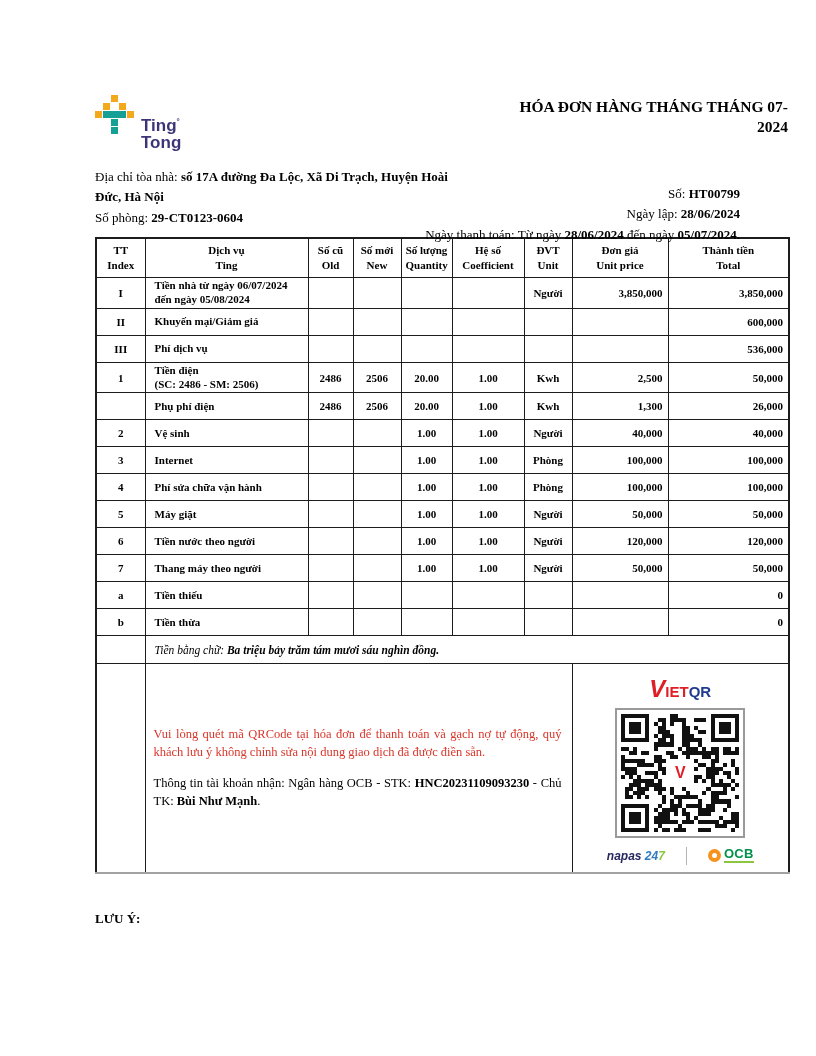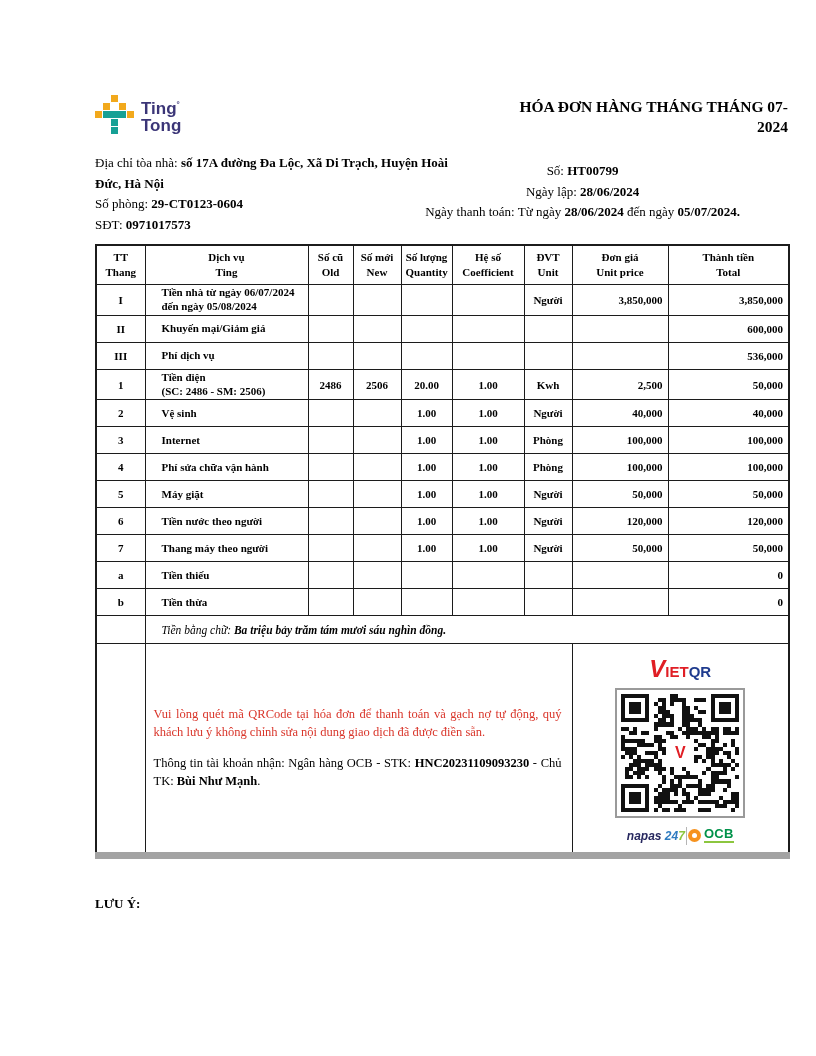--- a/index.html
+++ b/index.html
@@ -8,57 +8,57 @@
   .page{position:relative;width:693px;margin-left:95px;padding-top:93px;}
 
   
   .header{display:flex;justify-content:space-between;align-items:flex-start;}
   .logo{display:flex;gap:7px;align-items:flex-start;}
   .logo-grid{display:grid;grid-template-columns:repeat(5,7px);grid-template-rows:repeat(5,7px);gap:1px;margin-top:2px;}
   .lg{width:7px;height:7px;}
   .lg.y{background:#f2a91c;}
   .lg.t{background:#16a095;}
   .lg.tbar{width:23px;grid-column:2/span 3;}
-  .logo-text{font-family:"Liberation Sans",sans-serif;font-weight:800;font-size:17px;line-height:17px;color:#3b3577;margin-top:3px;}
+  .logo-text{font-family:"Liberation Sans",sans-serif;font-weight:800;font-size:17px;line-height:17px;color:#3b3577;margin-top:20px;}
   .logo-text .tm{font-size:8px;vertical-align:super;}
   .title{width:282px;text-align:right;font-weight:bold;font-size:15.5px;line-height:20px;margin-top:4px;}
 
   
   .info{position:relative;margin-top:16px;font-size:13px;line-height:20.6px;}
   .info-left{width:370px;}
-  .info-right{position:absolute;top:8px;right:48px;text-align:center;white-space:nowrap;}
+  .info-right{position:absolute;top:17px;right:48px;text-align:right;white-space:nowrap;}
   .seg-b{font-weight:bold;}
 
   
   table{border-collapse:collapse;table-layout:fixed;width:693px;margin-top:9px;border:2px solid #1c1c1c;}
   td,th{border:1.5px solid #1c1c1c;font-size:11px;font-weight:bold;padding:1px 4px;vertical-align:middle;}
   thead th{height:36px;text-align:center;line-height:1.4;}
   tbody td{height:24px;}
   .c-tt{text-align:center;}
-  .c-name{text-align:left;padding-left:16px;line-height:1.25;}
+  .c-name{text-align:left;padding-left:9px;line-height:1.25;}
   .c-mid{text-align:center;}
   .c-num{text-align:right;padding-right:5px;}
   .words-row td{height:25px;}
   .aiw-label{font-style:italic;font-weight:normal;font-size:11.5px;}
   .aiw-value{font-style:italic;font-weight:bold;font-size:11.5px;}
 
   
-  .qr-row td{height:196px;border-bottom:7px solid #a3a3a3;vertical-align:middle;}
+  .qr-row td{height:196px;border-bottom:2px solid #a3a3a3;vertical-align:middle;}
   .qr-text-cell{padding:6px 10px 6px 8px;}
   .pay-note{color:#d9352a;font-weight:normal;font-size:12.5px;line-height:1.42;text-align:justify;margin:0 0 13px 0;}
   .pay-account{font-weight:normal;font-size:12.5px;line-height:1.42;text-align:justify;margin:0;}
   .qr-code-cell{text-align:center;vertical-align:top;padding-top:6px;}
   .vietqr-logo{font-family:"Liberation Sans",sans-serif;line-height:24px;white-space:nowrap;}
   .vq-v{color:#e01e25;font-size:24px;font-weight:800;font-style:italic;}
   .vq-iet{color:#e01e25;font-size:15px;font-weight:800;}
   .vq-qr{color:#1f3b8e;font-size:15px;font-weight:800;}
   .qr-box{width:118px;height:118px;margin:3px auto 0;border:2px solid #9a9a9a;background:#fff;position:relative;padding:4px;}
   .qr-center{position:absolute;top:50%;left:50%;transform:translate(-50%,-50%);width:22px;height:22px;background:#fff;display:flex;align-items:center;justify-content:center;}
   .qr-center span{color:#e01e25;font-weight:800;font-family:"Liberation Sans",sans-serif;font-size:16px;}
-  .qr-logos{display:flex;align-items:center;justify-content:center;gap:1px;margin-top:9px;font-family:"Liberation Sans",sans-serif;}
+  .qr-logos{display:flex;align-items:center;justify-content:center;gap:21px;margin-top:9px;font-family:"Liberation Sans",sans-serif;}
   .napas{font-style:italic;font-weight:700;font-size:12px;color:#27285f;white-space:nowrap;}
   .napas .n24{color:#2f7cc0;}
   .napas .n7{color:#8cc63f;}
   .logo-divider{width:1px;height:18px;background:#b5b5b5;}
   .ocb{display:flex;align-items:center;gap:3px;}
   .ocb-disc{width:13px;height:13px;border-radius:50%;background:#f6921e;position:relative;}
   .ocb-disc::after{content:"";position:absolute;top:4px;left:4px;width:5px;height:5px;border-radius:50%;background:#fff;}
   .ocb-text{color:#00924a;font-weight:800;font-size:13px;letter-spacing:.3px;line-height:12px;}
   .ocb-sub{display:block;height:2px;width:100%;background:#8cc63f;margin-top:1px;}
 
@@ -86,21 +86,20 @@
         <div>Tong</div>
       </div>
     </div>
     <div class="title">HÓA ĐƠN HÀNG THÁNG THÁNG 07-2024</div>
   </div>
 
   <div class="info">
     <div class="info-left" id="info-left">
         <div><span>Địa chỉ tòa nhà: </span><span class="seg-b">số 17A đường Đa Lộc, Xã Di Trạch, Huyện Hoài Đức, Hà Nội</span></div>
         <div><span>Số phòng: </span><span class="seg-b">29-CT0123-0604</span></div>
-        <div><span>SĐT: </span><span class="seg-b">0971017573</span></div>
       </div>
     <div class="info-right" id="info-right">
         <div><span>Số: </span><span class="seg-b">HT00799</span></div>
         <div><span>Ngày lập: </span><span class="seg-b">28/06/2024</span></div>
         <div><span>Ngày thanh toán: Từ ngày </span><span class="seg-b">28/06/2024</span><span> đến ngày </span><span class="seg-b">05/07/2024</span><span class="seg-b">.</span></div>
       </div>
   </div>
 
   <table id="invoice-table">
     <colgroup>
@@ -111,21 +110,21 @@
         <col style="width:51px">
         <col style="width:72px">
       <col style="width:48px">
         <col style="width:96px">
         <col style="width:121px">
     </colgroup>
     <thead>
       <tr id="header-row">
           <th>
             <div>TT</div>
-            <div>Thang</div>
+            <div>Index</div>
           </th>
           <th>
             <div>Dịch vụ</div>
             <div>Ting</div>
           </th>
           <th>
             <div>Số cũ</div>
             <div>Old</div>
           </th>
           <th>
@@ -201,20 +200,33 @@
             <div>Tiền điện</div>
             <div>(SC: 2486 - SM: 2506)</div>
           </td>
           <td class="c-mid">2486</td>
           <td class="c-mid">2506</td>
           <td class="c-mid">20.00</td>
           <td class="c-mid">1.00</td>
           <td class="c-mid">Kwh</td>
           <td class="c-num">2,500</td>
           <td class="c-num">50,000</td>
+        </tr>
+        <tr>
+          <td class="c-tt"></td>
+          <td class="c-name">
+            <div>Phụ phí điện</div>
+          </td>
+          <td class="c-mid">2486</td>
+          <td class="c-mid">2506</td>
+          <td class="c-mid">20.00</td>
+          <td class="c-mid">1.00</td>
+          <td class="c-mid">Kwh</td>
+          <td class="c-num">1,300</td>
+          <td class="c-num">26,000</td>
         </tr>
         <tr>
           <td class="c-tt">2</td>
           <td class="c-name">
             <div>Vệ sinh</div>
           </td>
           <td class="c-mid"></td>
           <td class="c-mid"></td>
           <td class="c-mid">1.00</td>
           <td class="c-mid">1.00</td>

